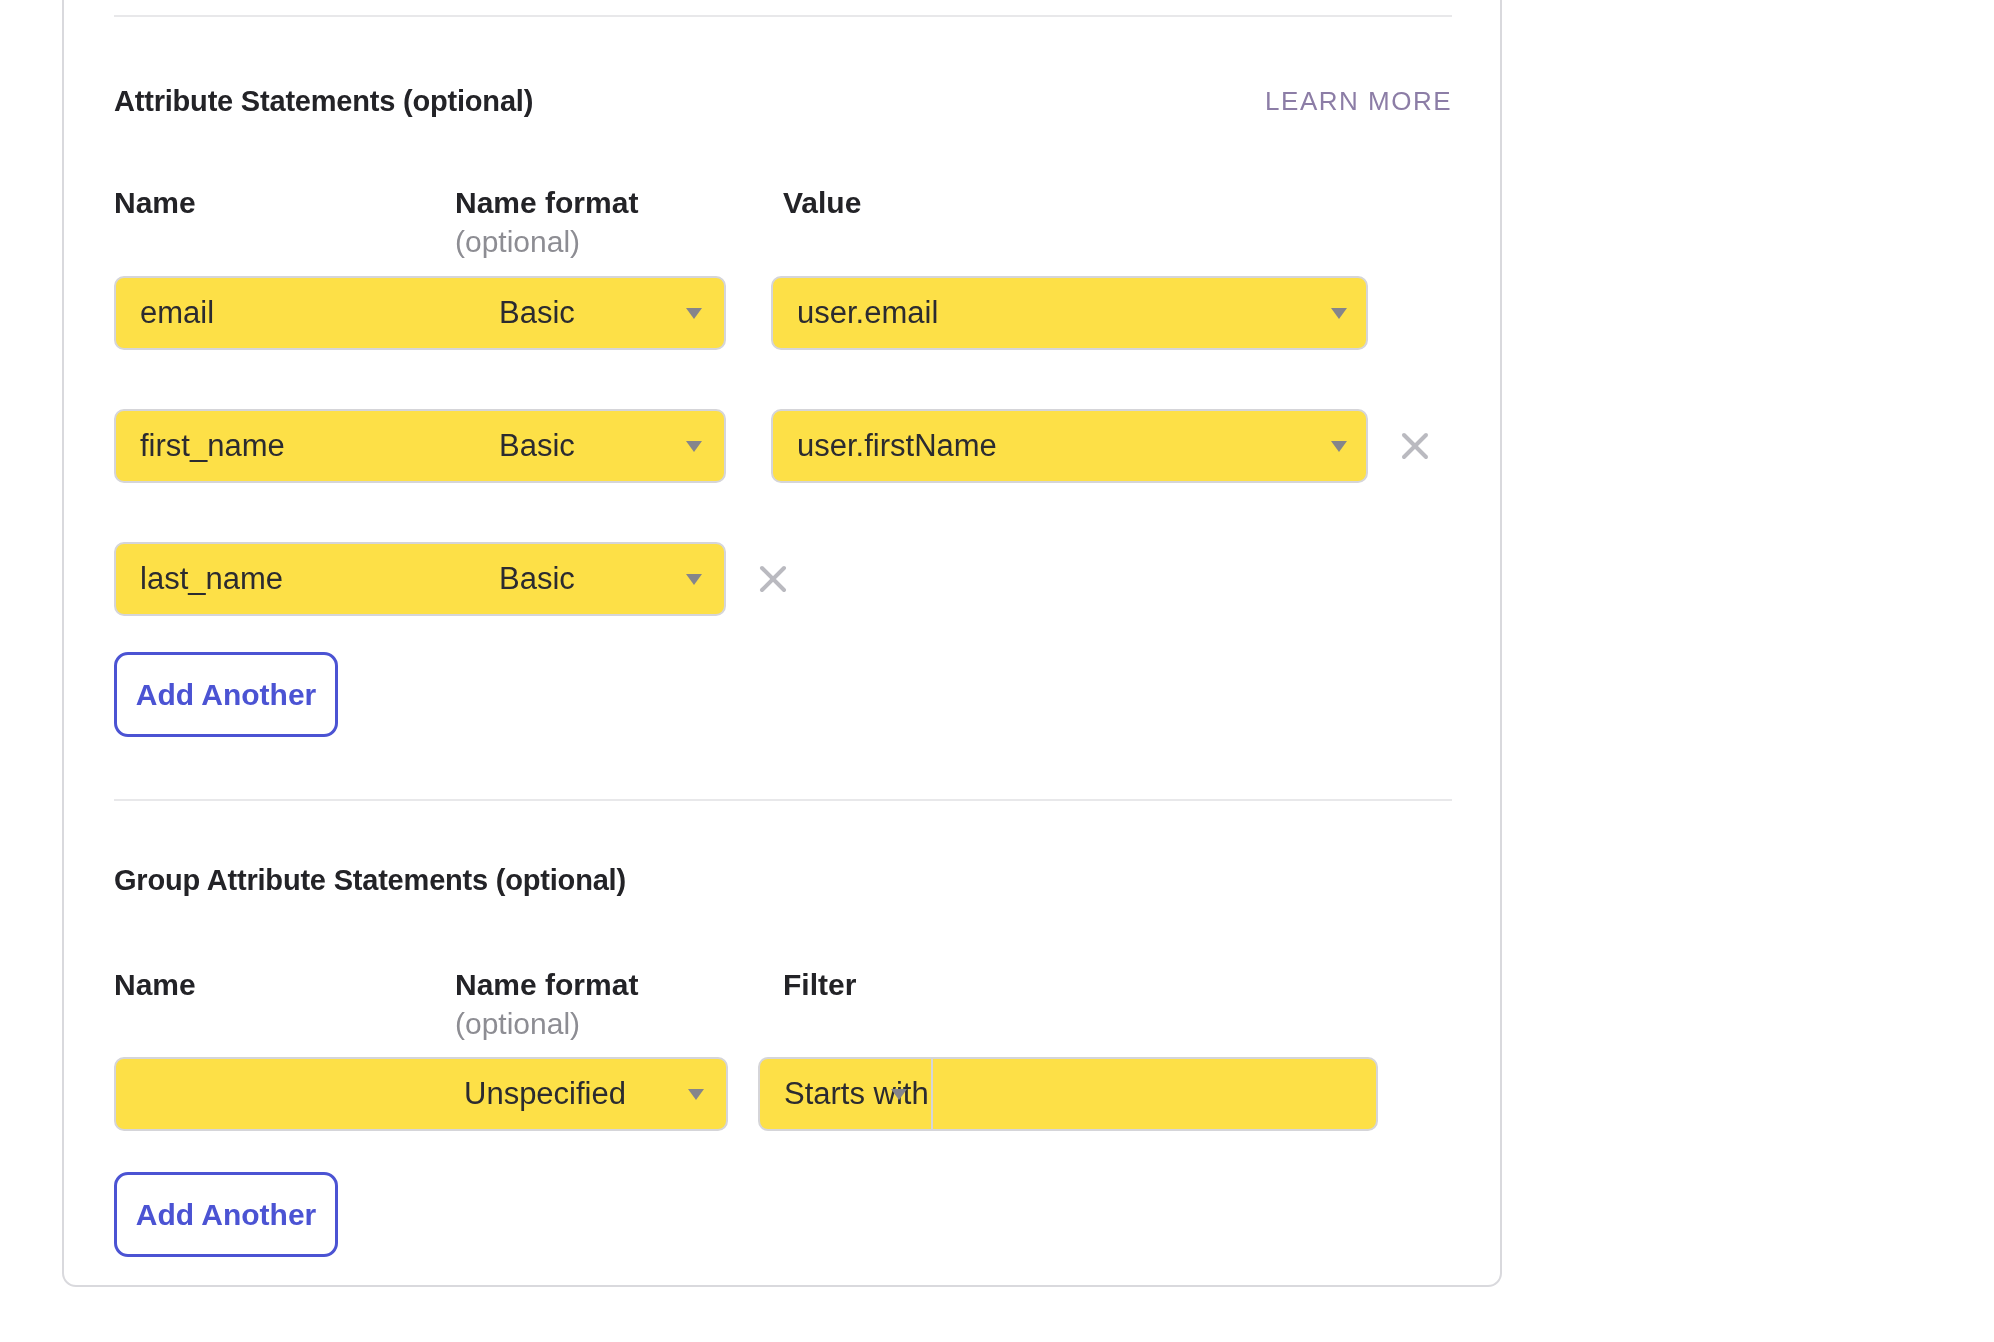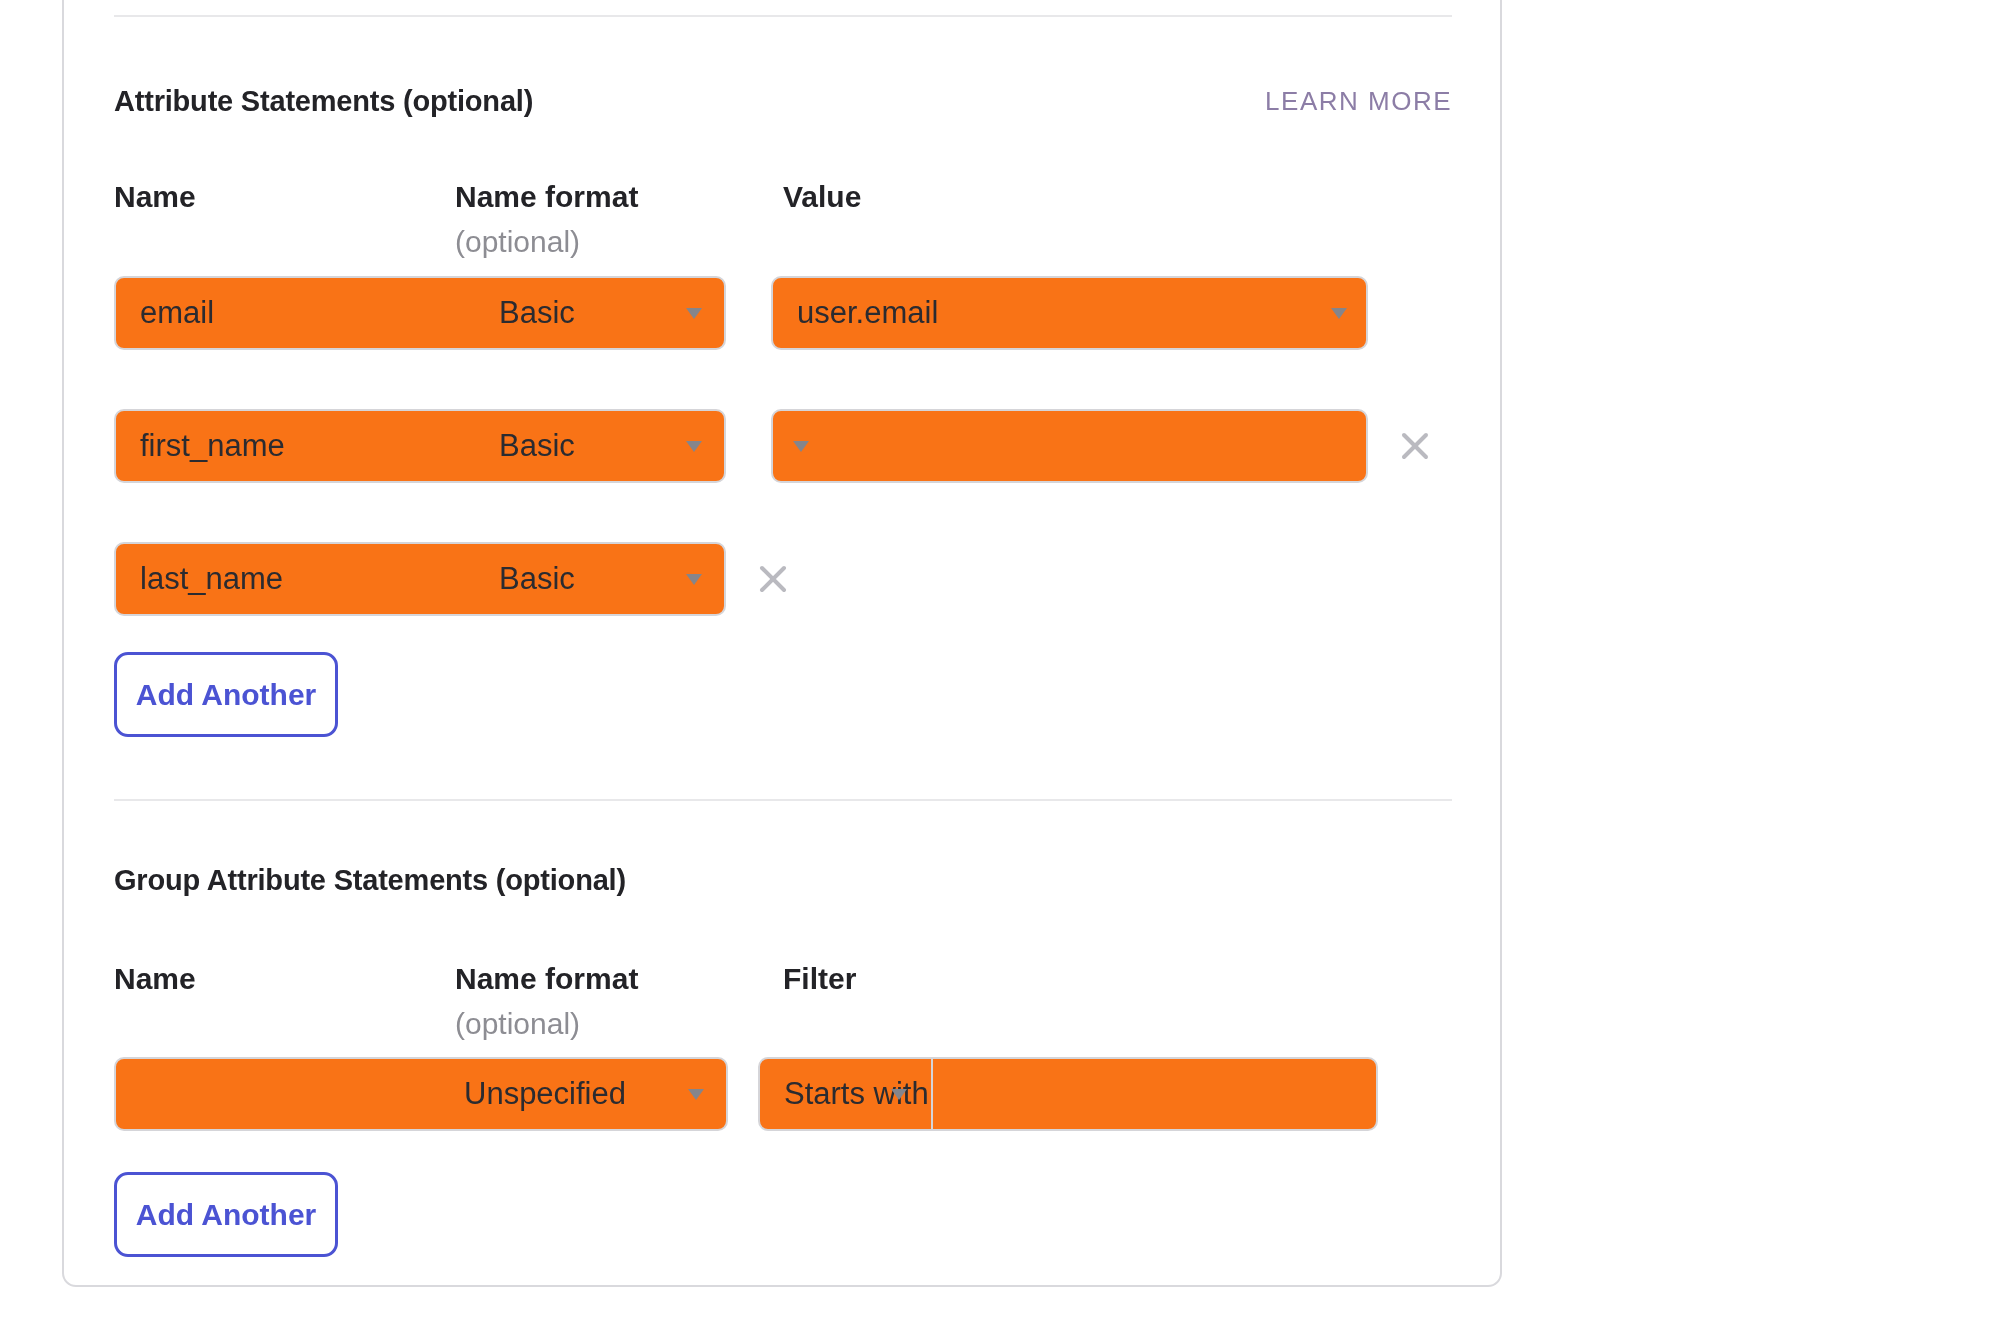--- a/index.html
+++ b/index.html
@@ -14,32 +14,32 @@
   .divider.top { margin-top:39px; }
   .divider.mid { margin-top:62px; }
 
   .section-head { display:flex; justify-content:space-between; align-items:center; margin-top:66px; }
   .section-head.second { margin-top:61px; }
   h2 { font-size:29px; line-height:36px; font-weight:700; color:#232327; letter-spacing:-0.2px; }
   .learn-more { font-size:26px; color:#8c7da6; letter-spacing:1.5px; text-decoration:none; font-weight:400; }
 
   .col-headers { position:relative; height:32px; margin-top:58px; }
   .col-headers.second { margin-top:61px; }
-  .col-headers span { position:absolute; top:4px; font-size:30px; line-height:32px; font-weight:700; color:#232327; }
+  .col-headers span { position:absolute; top:10px; font-size:30px; line-height:32px; font-weight:700; color:#232327; }
   .col-name   { left:0; }
   .col-format { left:341px; }
   .col-value  { left:669px; }
   .opt-note { position:relative; height:30px; margin-top:18px; }
   .opt-note span { position:absolute; left:341px; font-size:30px; line-height:30px; color:#8d8d93; }
 
   .attr-row { display:flex; align-items:center; height:74px; margin-top:59px; }
   .attr-row.first { margin-top:19px; }
   .attr-row.group-row { margin-top:18px; }
 
-  .joined { display:flex; height:74px; border:2px solid #d5d5d9; border-radius:10px; background:#f97316; }
+  .joined { display:flex; height:74px; border:2px solid #d5d5d9; border-radius:10px; background:#fde047; }
 
   .txt { font-size:31px; color:#2b2b30; }
 
   input.cell-input { height:100%; border:none; outline:none; background:transparent;
                      padding:0 20px 0 24px; font-family:inherit; font-size:31px; color:#2b2b30; }
 
   .name-group { width:612px; }
   .name-input { width:359px; border-right:2px solid #d5d5d9; }
   .format-select { position:relative; flex:1; display:flex; align-items:center; padding-left:24px; cursor:pointer; }
 
@@ -108,20 +108,21 @@
 
   <div class="attr-row">
     <div class="joined name-group">
       <input class="cell-input name-input" type="text" value="first_name" style="">
       <div class="format-select">
         <span class="txt">Basic</span>
         <i class="caret"></i>
       </div>
     </div>
     <div class="joined value-group">
+      <input class="cell-input value-input" type="text" value="user.firstName" style="">
       <div class="arrow-cell">
         <i class="caret"></i>
       </div>
     </div>
     <button class="remove-btn">
       <svg width="30" height="30" viewBox="0 0 30 30">
         <line x1="4" y1="4" x2="26" y2="26" stroke="#babac0" stroke-width="4" stroke-linecap="round"></line>
         <line x1="26" y1="4" x2="4" y2="26" stroke="#babac0" stroke-width="4" stroke-linecap="round"></line>
       </svg>
     </button>

